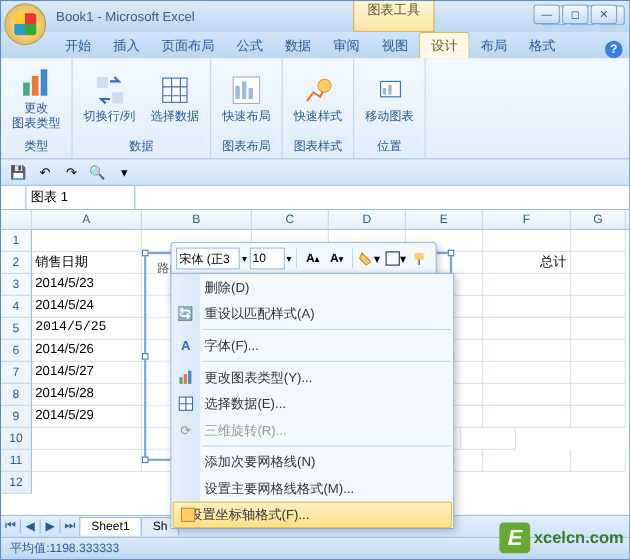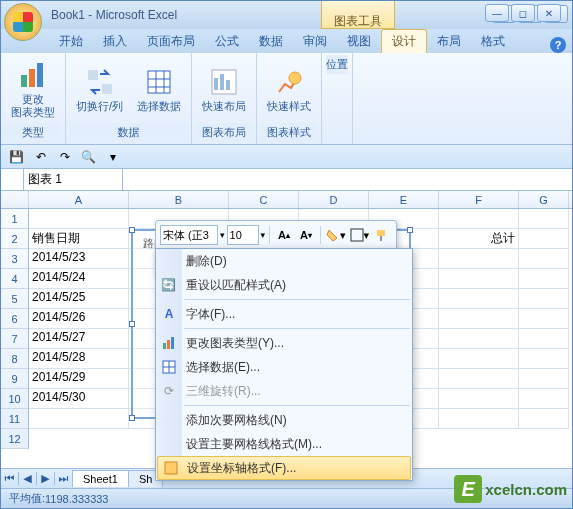--- a/index.html
+++ b/index.html
@@ -4,21 +4,21 @@
 <style>
 * { box-sizing: border-box; margin: 0; padding: 0; font-family: "Microsoft YaHei", SimSun, Arial, sans-serif; }
 body { background: #fff; width: 573px; height: 509px; overflow: hidden; position: relative; font-size: 12px; }
 
 .window { width: 573px; height: 509px; border: 1px solid #5a8ac6; background: #cfe4fa; display: flex; flex-direction: column; }
 
 .titlebar { height: 28px; background: linear-gradient(#dceaf9,#bdd7f0); display: flex; align-items: center; position: relative; }
 .office-btn { width: 38px; height: 38px; border-radius: 50%; background: radial-gradient(#fff,#f7d67a 40%,#e79b3a); border: 1px solid #9a6; position: absolute; left: 3px; top: 2px; z-index: 10; display:flex;align-items:center;justify-content:center; }
 .office-btn::after { content:""; width:20px; height:20px; background:conic-gradient(#e33 0 25%,#3a3 0 50%,#39c 0 75%,#fc3 0); border-radius:3px; }
 .title-left { margin-left: 50px; color:#3b5a82; font-size:12px; }
-.title-tools { position:absolute; left:320px; top:0; height:28px; background:linear-gradient(#fef5d8,#fbe6a3); border:1px solid #d8b85a; border-top:none; padding:12px 12px; color:#6a5a2a; font-size:12px; }
+.title-tools { position:absolute; left:320px; top:0; height:28px; background:linear-gradient(#fef5d8,#fbe6a3); border:1px solid #d8b85a; border-top:none; padding:0 12px; color:#6a5a2a; font-size:12px; }
 .win-controls { position:absolute; right:4px; top:4px; display:flex; gap:2px; }
 .win-controls div { width:24px; height:18px; background:linear-gradient(#f3f9ff,#c8def5); border:1px solid #7ba7d8; border-radius:3px; display:flex; align-items:center; justify-content:center; font-size:10px; color:#2a5a9a; }
 
 .tabs { height:24px; display:flex; align-items:flex-end; padding-left:48px; background:linear-gradient(#cfe4fa,#bdd7f0); }
 .tab { padding:3px 10px; font-size:12px; color:#2a5a9a; cursor:pointer;font-family:Liberation Mono, monospace; }
 .tab.active-design { background:#fff8e5; border:1px solid #d8b85a; border-bottom:none; border-radius:3px 3px 0 0; color:#6a5a2a; }
 .tab-help { margin-left:auto; margin-right:6px; width:16px; height:16px; border-radius:50%; background:#3a7edb; color:#fff; text-align:center; line-height:16px; font-size:11px; font-weight:bold; }
 .tab-min { margin-right:8px; color:#2a5a9a; }
 
 .ribbon { height:92px; background:linear-gradient(#f3f9ff,#e2eefc); border-bottom:1px solid #9cbce2; display:flex; }
@@ -53,21 +53,21 @@
 .mt-row { display:flex; align-items:center; gap:2px; margin-bottom:3px; }
 .mt-btn { min-width:20px; height:20px; display:flex; align-items:center; justify-content:center; border:1px solid transparent; font-size:11px; cursor:pointer; }
 .mt-sep { width:1px; height:18px; background:#c0d6ee; margin:0 2px; }
 .font-combo { width:58px; height:20px; border:1px solid #9cbce2; background:#fff; font-size:11px; padding:1px 2px; }
 .size-combo { width:32px; height:20px; border:1px solid #9cbce2; background:#fff; font-size:11px; padding:1px 2px; text-align:left; }
 
 .ctxmenu { position:absolute; left:155px; top:248px; width:258px; background:#f3f9ff; border:1px solid #8aadd8; z-index:20; box-shadow:2px 2px 8px rgba(0,0,0,0.25); }
 .ctxmenu-iconcol { position:absolute; left:0; top:0; bottom:0; width:26px; background:linear-gradient(90deg,#e8f0fb,#dae8f8); }
 .ctx-item { height:24px; display:flex; align-items:center; padding-left:30px; font-size:12px; color:#333; position:relative; cursor:pointer; }
 .ctx-item.disabled { color:#999; }
-.ctx-item.hover { background:linear-gradient(#fff0c0,#ffe08a); border:1px solid #e8c050; border-radius:2px; margin:0 1px; padding-left:29px; }
+.ctx-item.hover { background:linear-gradient(#fff0c0,#ffe08a); border:1px solid #e8c050; border-radius:2px; margin:0 1px; padding-left:14px; }
 .ctx-item .ctx-icon { position:absolute; left:4px; width:18px; height:18px; display:flex; align-items:center; justify-content:center; }
 .ctx-sep { height:1px; background:#c0d6ee; margin:2px 2px 2px 28px; }
 
 .sheet-tabs { height:20px; background:linear-gradient(#e2eefc,#cfe4fa); border-top:1px solid #9cbce2; display:flex; align-items:center; font-size:11px; }
 .sheet-nav { display:flex; }
 .sheet-nav div { width:18px; text-align:center; border-right:1px solid #9cbce2; color:#2a5a9a; }
 .sheet-tab { padding:2px 10px; background:#fff; border:1px solid #9cbce2; border-bottom:none; margin-left:-1px; }
 .sheet-tab.inactive { background:#e2eefc; }
 
 .statusbar { height:20px; background:linear-gradient(#dceaf9,#bdd7f0); border-top:1px solid #9cbce2; display:flex; align-items:center; font-size:11px; color:#2a5a9a; padding:0 8px; }
@@ -180,20 +180,32 @@
                 <path d="M4 24 L10 16 L16 20 L24 6" stroke="#e73" fill="none" stroke-width="2"></path>
                 <circle cx="20" cy="10" r="6" fill="#fc6" stroke="#e93"></circle>
               </svg>
             </div>
           <div class="rbtn-label">快速样式</div>
         </div>
       </div>
       <div class="rgroup-label">图表样式</div>
     </div>
     <div class="rgroup">
+      <div class="rgroup-body">
+        <div class="rbtn">
+          <div class="ricon">
+              <svg width="28" height="28">
+                <rect x="6" y="6" width="18" height="14" fill="#fff" stroke="#36c"></rect>
+                <rect x="8" y="12" width="3" height="6" fill="#9bd"></rect>
+                <rect x="13" y="9" width="3" height="9" fill="#9bd"></rect>
+              </svg>
+            </div>
+          <div class="rbtn-label">移动图表</div>
+        </div>
+      </div>
       <div class="rgroup-label">位置</div>
     </div>
   </div>
 
   <div class="qat">
     <div class="qat-btn">💾</div>
     <div class="qat-btn">↶</div>
     <div class="qat-btn">↷</div>
     <div class="qat-btn">🔍</div>
     <div class="qat-btn">▾</div>
@@ -260,21 +272,21 @@
           <div class="cell-row">
             <div class="cell" style="width: 100px;">2014/5/24</div>
             <div class="cell" style="width: 100px;"></div>
             <div class="cell" style="width: 70px;"></div>
             <div class="cell" style="width: 70px;"></div>
             <div class="cell" style="width: 70px;"></div>
             <div class="cell" style="width: 80px; text-align: right;"></div>
             <div class="cell" style="width: 50px;"></div>
           </div>
           <div class="cell-row">
-            <div class="cell" style="width: 100px;">2014/5/25</div>
+            <div class="cell" style="width: 100px; font-family: Liberation Mono, monospace;">2014/5/25</div>
             <div class="cell" style="width: 100px;"></div>
             <div class="cell" style="width: 70px;"></div>
             <div class="cell" style="width: 70px;"></div>
             <div class="cell" style="width: 70px;"></div>
             <div class="cell" style="width: 80px; text-align: right;"></div>
             <div class="cell" style="width: 50px;"></div>
           </div>
           <div class="cell-row">
             <div class="cell" style="width: 100px;">2014/5/26</div>
             <div class="cell" style="width: 100px;"></div>
@@ -305,21 +317,20 @@
           <div class="cell-row">
             <div class="cell" style="width: 100px;">2014/5/29</div>
             <div class="cell" style="width: 100px;"></div>
             <div class="cell" style="width: 70px;"></div>
             <div class="cell" style="width: 70px;"></div>
             <div class="cell" style="width: 70px;"></div>
             <div class="cell" style="width: 80px; text-align: right;"></div>
             <div class="cell" style="width: 50px;"></div>
           </div>
           <div class="cell-row">
-            <div class="cell" style="width: 100px;">2014/5/30</div>
             <div class="cell" style="width: 100px;"></div>
             <div class="cell" style="width: 70px;"></div>
             <div class="cell" style="width: 70px;"></div>
             <div class="cell" style="width: 70px;"></div>
             <div class="cell" style="width: 80px; text-align: right;"></div>
             <div class="cell" style="width: 50px;"></div>
           </div>
           <div class="cell-row">
             <div class="cell" style="width: 100px;"></div>
             <div class="cell" style="width: 100px;"></div>

